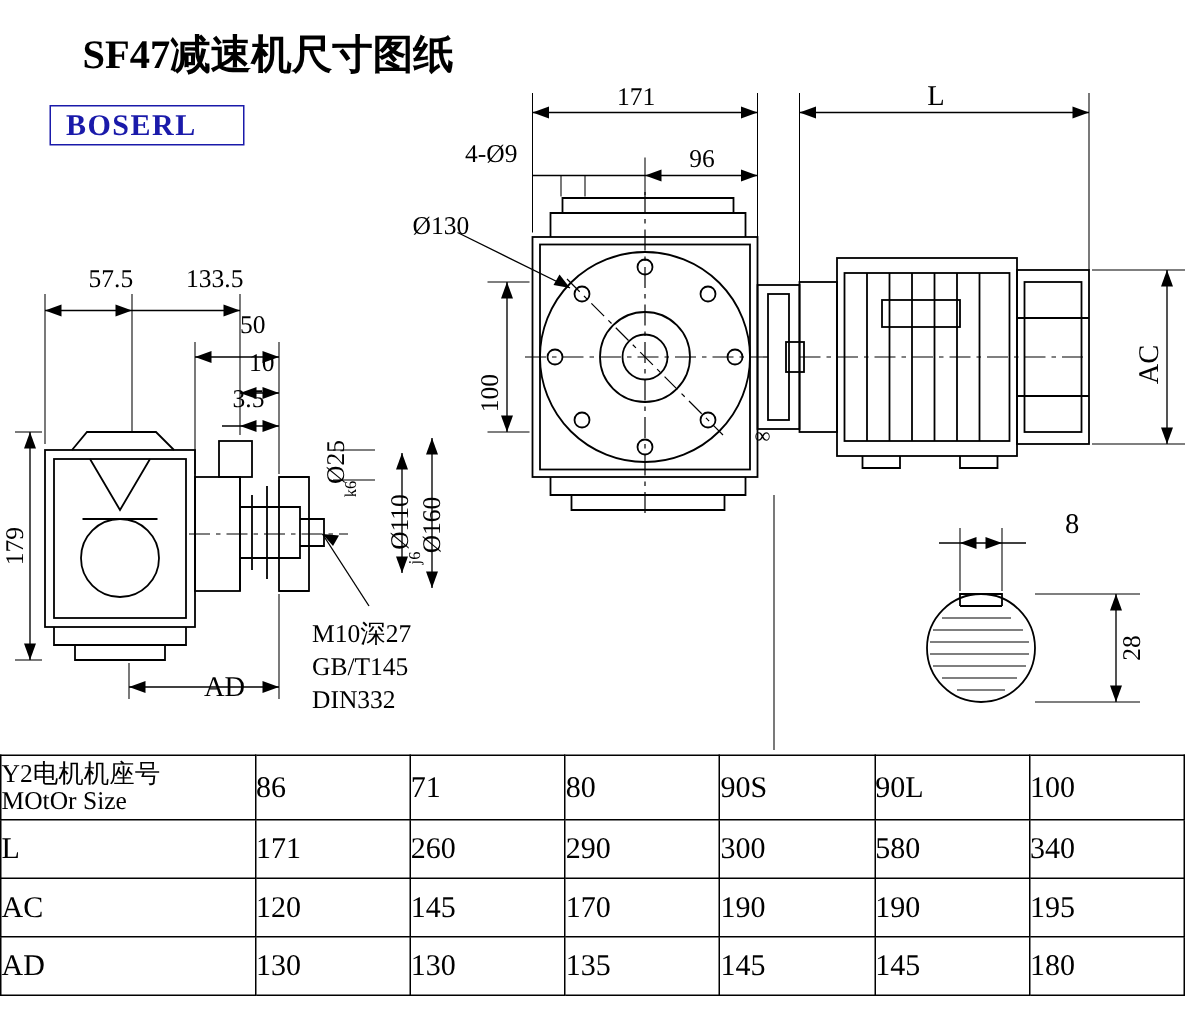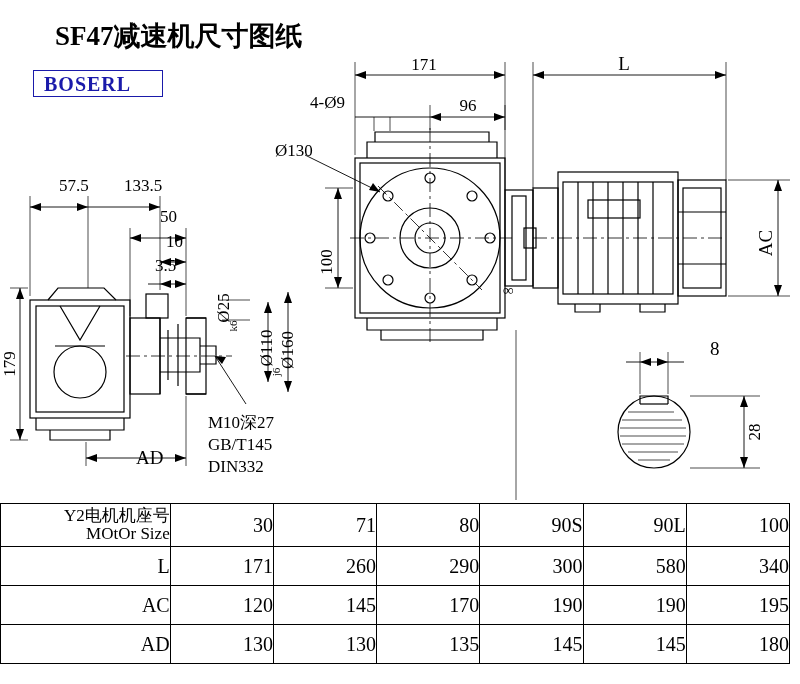--- a/index.html
+++ b/index.html
@@ -59,21 +59,21 @@
   .spec-table {
     position: absolute;
     left: 0px;
     top: 503px;
     width: 790px;
     border-collapse: collapse;
     font-family: "Liberation Serif", serif;
   }
   .spec-table td {
     border: 1px solid #000;
-    text-align: right;
+    text-align: left;
     font-size: 20px;
     height: 38px;
     padding: 0;
   }
   .spec-table td.rowhead {
     width: 170px;
     font-size: 20px;
   }
   .spec-table td.rowhead-2 {
     line-height: 1.05;
@@ -326,21 +326,21 @@
     </g>
   </svg>
 
   <table class="spec-table">
     <tbody>
       <tr>
         <td class="rowhead rowhead-2">
           <span class="l1">Y2电机机座号</span>
           <span class="l2">MOtOr Size</span>
         </td>
-        <td class="cell">30</td>
+        <td class="cell">86</td>
         <td class="cell">71</td>
         <td class="cell">80</td>
         <td class="cell">90S</td>
         <td class="cell">90L</td>
         <td class="cell">100</td>
       </tr>
       <tr>
         <td class="rowhead">L</td>
         <td class="cell">171</td>
         <td class="cell">260</td>

